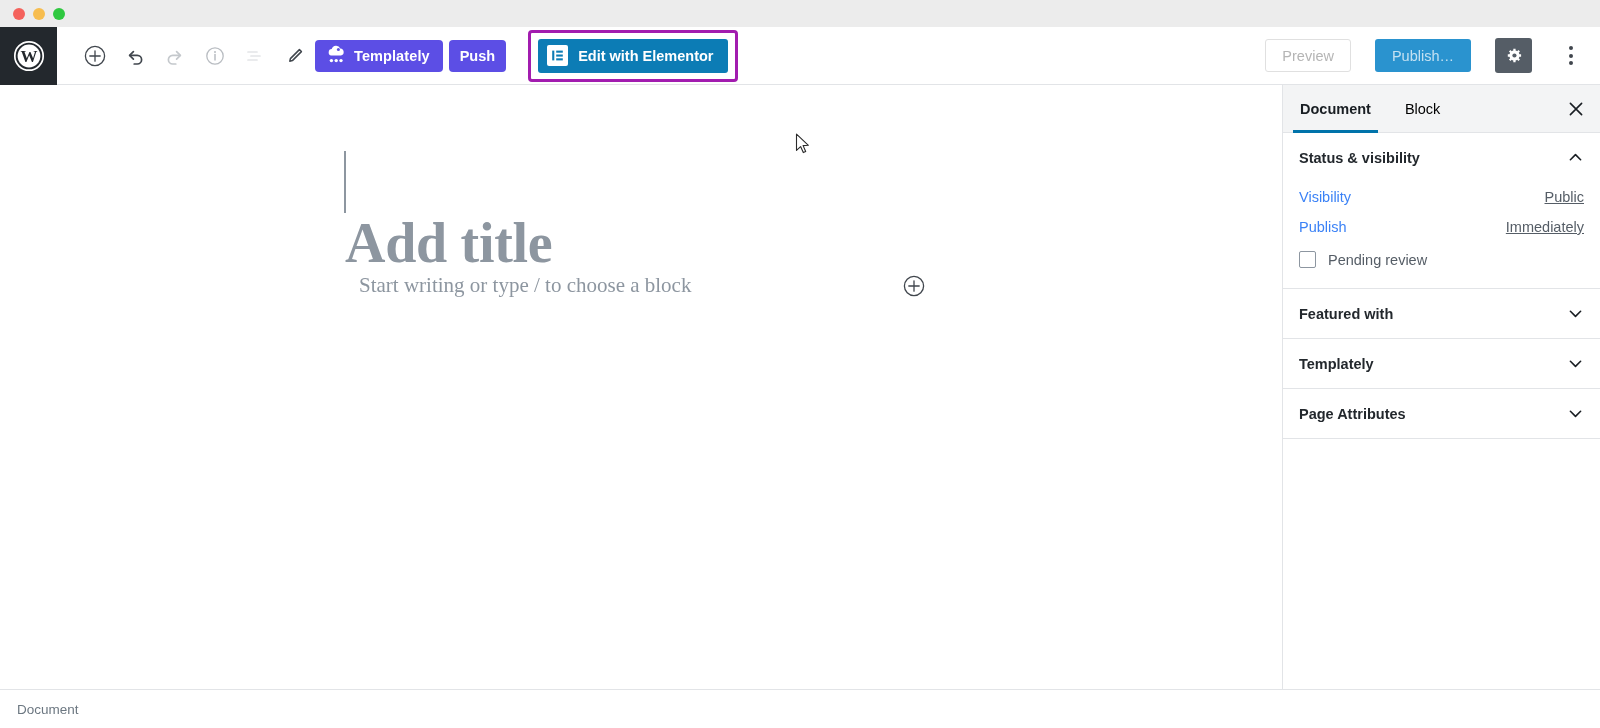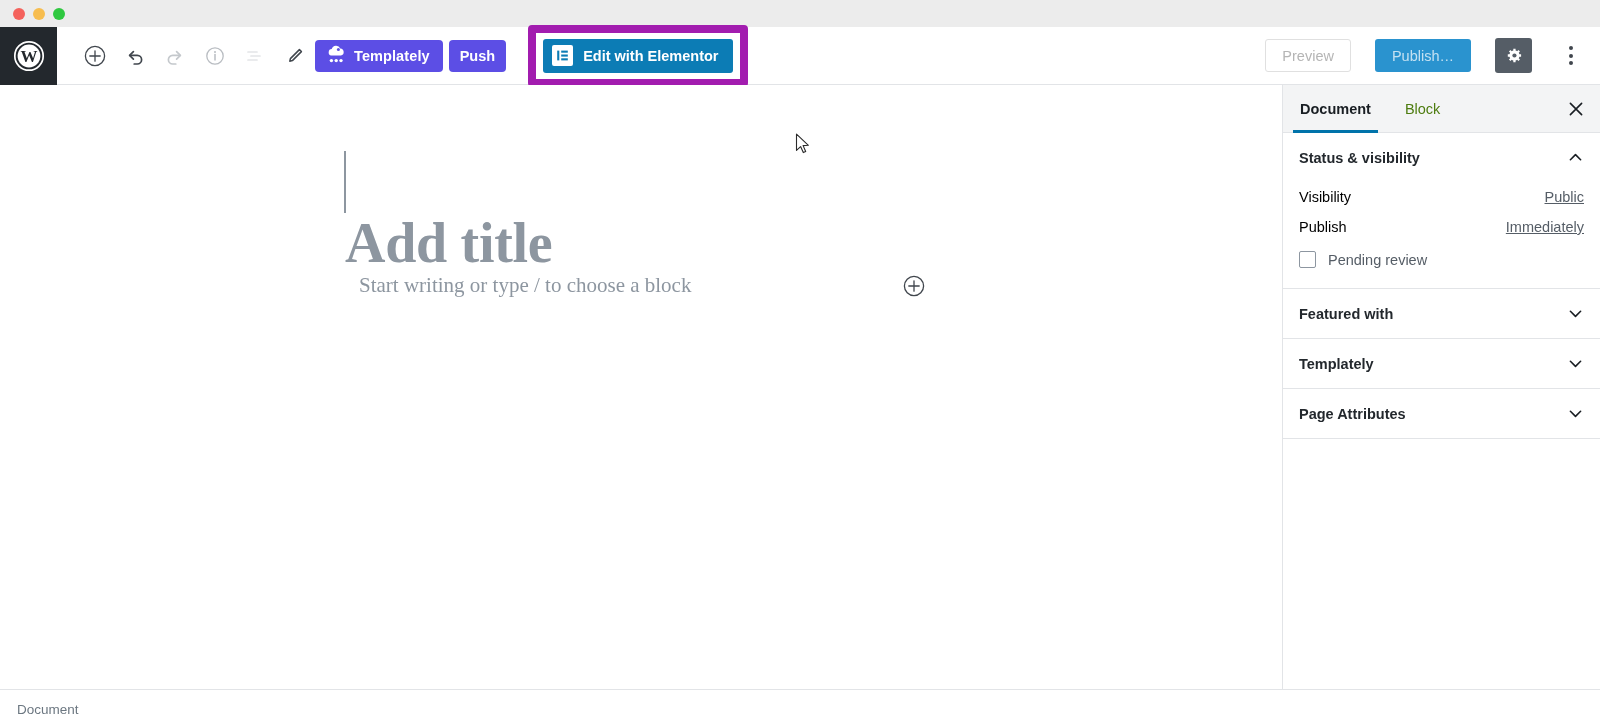--- a/index.html
+++ b/index.html
@@ -49,21 +49,21 @@
     font-size:14.5px; font-weight:bold; cursor:pointer; letter-spacing:.1px;
   }
   .btn-push {
     height:32px; background:#5c4ee5; color:#fff; border:none; border-radius:4px;
     padding:0 11px; font-size:14.5px; font-weight:bold; cursor:pointer;
   }
 
   
   .elementor-wrap {
     position:relative; margin-left:22px;
-    border:8px solid #a21caf; border-radius:4px;
+    border:3px solid #a21caf; border-radius:4px;
     padding:6px 7px; background:#ffffff;
   }
   .btn-elementor {
     height:34px; background:#0c7cb5; color:#fff; border:none; border-radius:3px;
     display:flex; align-items:center; gap:10px; padding:0 15px 0 9px;
     font-size:14.5px; font-weight:bold; cursor:pointer; white-space:nowrap;
   }
   .el-icon {
     width:21px; height:21px; background:#fff; border-radius:2px;
     display:flex; align-items:center; justify-content:center; flex:none;
@@ -117,21 +117,21 @@
   .sidebar {
     position:absolute; top:85px; left:1282px; width:318px; height:604px;
     background:#ffffff; border-left:1px solid #e2e4e7;
   }
   .sb-tabs {
     height:48px; background:#f3f4f5; border-bottom:1px solid #e2e4e7;
     display:flex; align-items:stretch; position:relative;
   }
   .sb-tab {
     padding:0 17px; display:flex; align-items:center; font-size:14.5px;
-    color:#4d7c0f; background:transparent; border:none; cursor:pointer;
+    color:#000000; background:transparent; border:none; cursor:pointer;
     position:relative;
   }
   .sb-tab.active { color:#191e23; font-weight:bold; }
   .sb-tab.active::after {
     content:""; position:absolute; left:10px; right:10px; bottom:-1px;
     height:3px; background:#0073aa;
   }
   .sb-close {
     margin-left:auto; width:48px; display:flex; align-items:center; justify-content:center;
     background:transparent; border:none; cursor:pointer;
@@ -141,21 +141,21 @@
     height:49px; display:flex; align-items:center; padding:0 16px;
     cursor:pointer; background:transparent; border:none; width:100%;justify-content:center;
   }
   .panel-title { font-size:14.5px; font-weight:bold; color:#23282d; }
   .panel-chev { margin-left:auto; display:flex; align-items:center; }
   .panel-body { padding:0 16px 18px 16px; }
   .row {
     display:flex; align-items:center; justify-content:space-between;
     padding:7px 0; font-size:14.5px;
   }
-  .row-label { color:#000000; }
+  .row-label { color:#3b82f6; }
   .row-value { color:#555d66; text-decoration:underline; cursor:pointer; background:none; border:none; font-size:14.5px; font-family:inherit; }
   .chk-row { display:flex; align-items:center; gap:12px; padding:9px 0 2px 0; }
   .chkbox {
     width:17px; height:17px; border:1.5px solid #8d96a0; border-radius:2px;
     background:#fff; cursor:pointer; flex:none;
   }
   .chk-label { font-size:14.5px; color:#555d66; cursor:pointer; }
 
   
   .breadcrumb {

